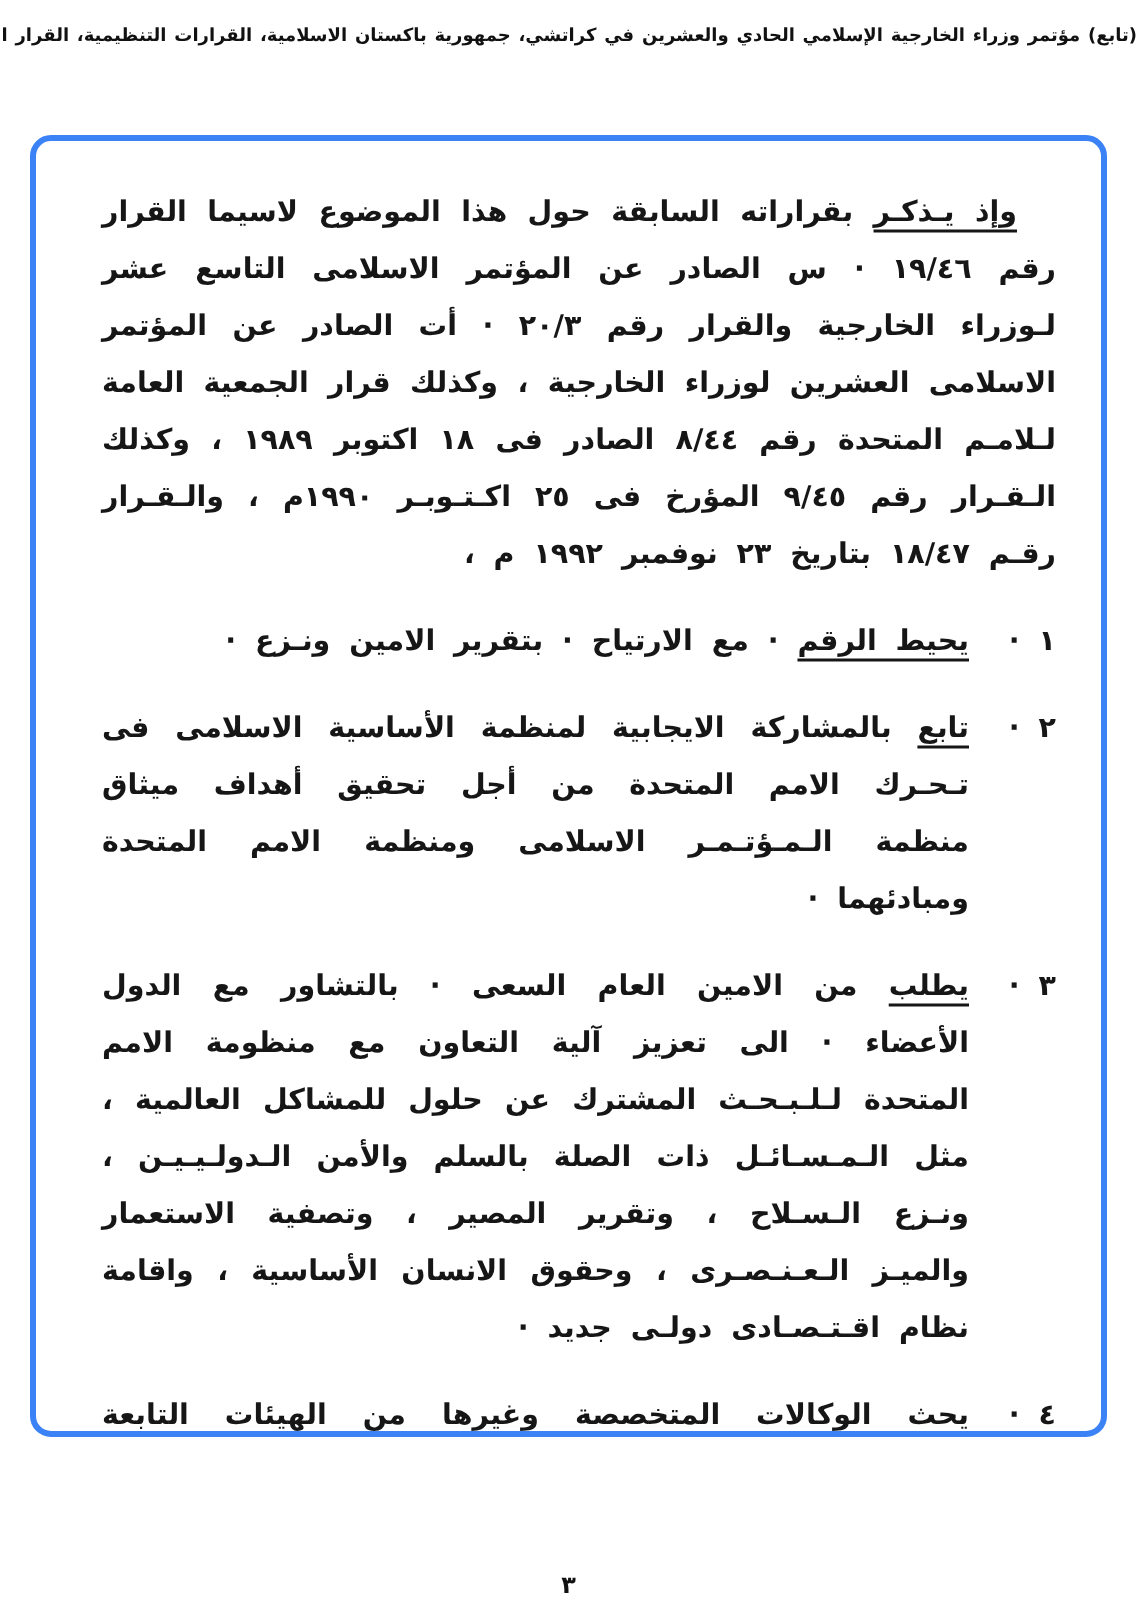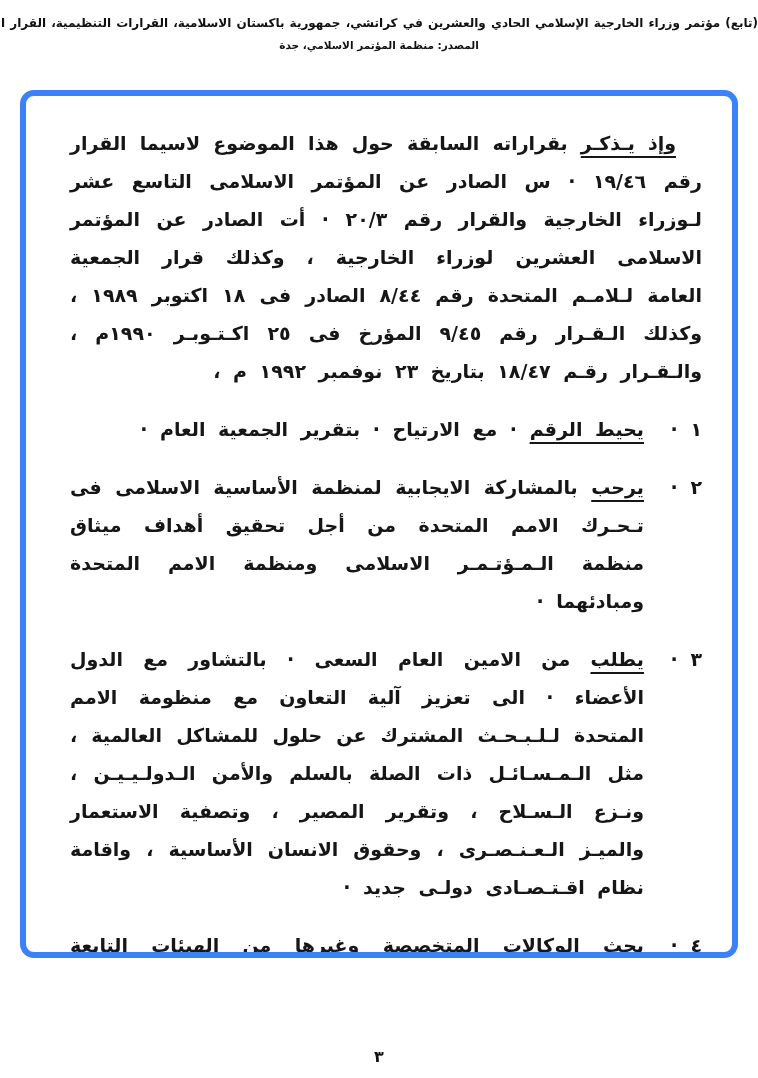--- a/index.html
+++ b/index.html
@@ -31,21 +31,21 @@
     font-size:10.5px;
     font-weight:bold;
     color:#111;
   }
   
   .frame{
     position:absolute;
     top:90px;left:20px;
     width:718px;height:868px;
     box-sizing:border-box;
-    border:6px solid #3b82f6;
+    border:4px solid #3b82f6;
     border-radius:14px;
     background:#ffffff;
     overflow:hidden;
   }
   .content{
     padding:28px 30px 0 44px;
     direction:rtl;
     font-size:19px;
     font-weight:bold;
     line-height:38px;
@@ -88,36 +88,35 @@
     color:#111;
   }
 </style>
 </head>
 <body>
 
 <div class="page">
 
   <header class="header">
     <div class="header-line1">(تابع) مؤتمر وزراء الخارجية الإسلامي الحادي والعشرين في كراتشي، جمهورية باكستان الاسلامية، القرارات التنظيمية، القرار الرقم ٢١/٨-أت</div>
-    <div class="header-line2">المصدر: منظمة المؤتمر الاسلامي، جدة</div>
   </header>
 
   <main class="frame">
     <section class="content">
 
       <p class="preamble"><span class="lead">وإذ يـذكـر</span><span> بقراراته السابقة حول هذا الموضوع لاسيما القرار رقم ١٩/٤٦ · س الصادر عن المؤتمر الاسلامى التاسع عشر لـوزراء الخارجية والقرار رقم ٢٠/٣ · أت الصادر عن المؤتمر الاسلامى العشرين لوزراء الخارجية ، وكذلك قرار الجمعية العامة لـلامـم المتحدة رقم ٨/٤٤ الصادر فى ١٨ اكتوبر ١٩٨٩ ، وكذلك الـقـرار رقم ٩/٤٥ المؤرخ فى ٢٥ اكـتـوبـر ١٩٩٠م ، والـقـرار رقـم ١٨/٤٧ بتاريخ ٢٣ نوفمبر ١٩٩٢ م ،</span></p>
 
       <div class="item">
         <div class="item-num">١ ·</div>
-        <p class="item-text"><span class="lead">يحيط الرقم</span><span> · مع الارتياح · بتقرير الجمعية العام ·</span></p>
+        <p class="item-text"><span class="lead">يحيط الرقم</span><span> · مع الارتياح · بتقرير الامين ونـزع ·</span></p>
       </div>
 
       <div class="item">
         <div class="item-num">٢ ·</div>
-        <p class="item-text"><span class="lead">يرحب</span><span> بالمشاركة الايجابية لمنظمة الأساسية الاسلامى فى تـحـرك الامم المتحدة من أجل تحقيق أهداف ميثاق منظمة الـمـؤتـمـر الاسلامى ومنظمة الامم المتحدة ومبادئهما ·</span></p>
+        <p class="item-text"><span class="lead">تابع</span><span> بالمشاركة الايجابية لمنظمة الأساسية الاسلامى فى تـحـرك الامم المتحدة من أجل تحقيق أهداف ميثاق منظمة الـمـؤتـمـر الاسلامى ومنظمة الامم المتحدة ومبادئهما ·</span></p>
       </div>
 
       <div class="item">
         <div class="item-num">٣ ·</div>
         <p class="item-text"><span class="lead">يطلب</span><span> من الامين العام السعى · بالتشاور مع الدول الأعضاء · الى تعزيز آلية التعاون مع منظومة الامم المتحدة لـلـبـحـث المشترك عن حلول للمشاكل العالمية ، مثل الـمـسـائـل ذات الصلة بالسلم والأمن الـدولـيـيـن ، ونـزع الـسـلاح ، وتقرير المصير ، وتصفية الاستعمار والميـز الـعـنـصـرى ، وحقوق الانسان الأساسية ، واقامة نظام اقـتـصـادى دولـى جديد ·</span></p>
       </div>
 
       <div class="item">
         <div class="item-num">٤ ·</div>
         <p class="item-text"><span class="lead">يحث</span><span> الوكالات المتخصصة وغيرها من الهيئات التابعة لمنظومـة الأمم المتحدة على تطوير تعاونها مع منظمة المؤتمر الاسلامى ومؤسساتها المختلفة ، لاسيما فى مجال الـتـفـاوض حـول الاتفاقات ، كما يدعو الى مضاعفة اتصالات واجتماعات مراكـز الاتصال فى المجالات ذات الأولوية بالنسبة لـلامـم الـمـتـحـدة ومنظمة المؤتمر الاسلامى ·</span></p>

